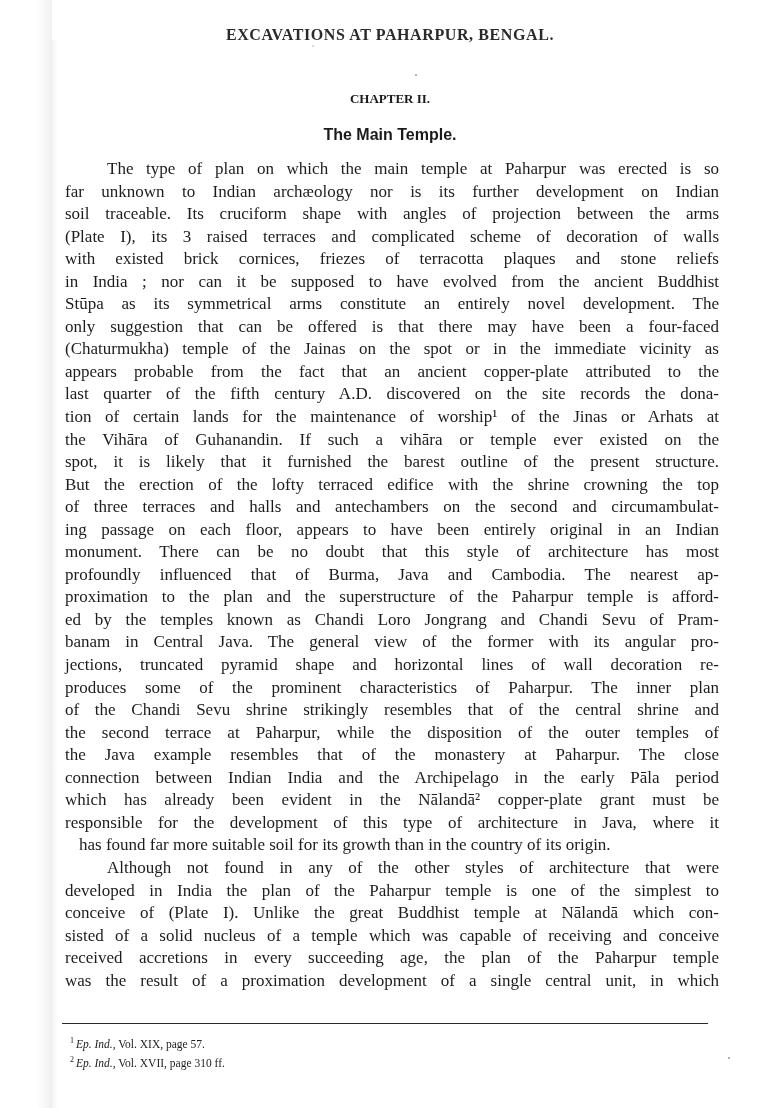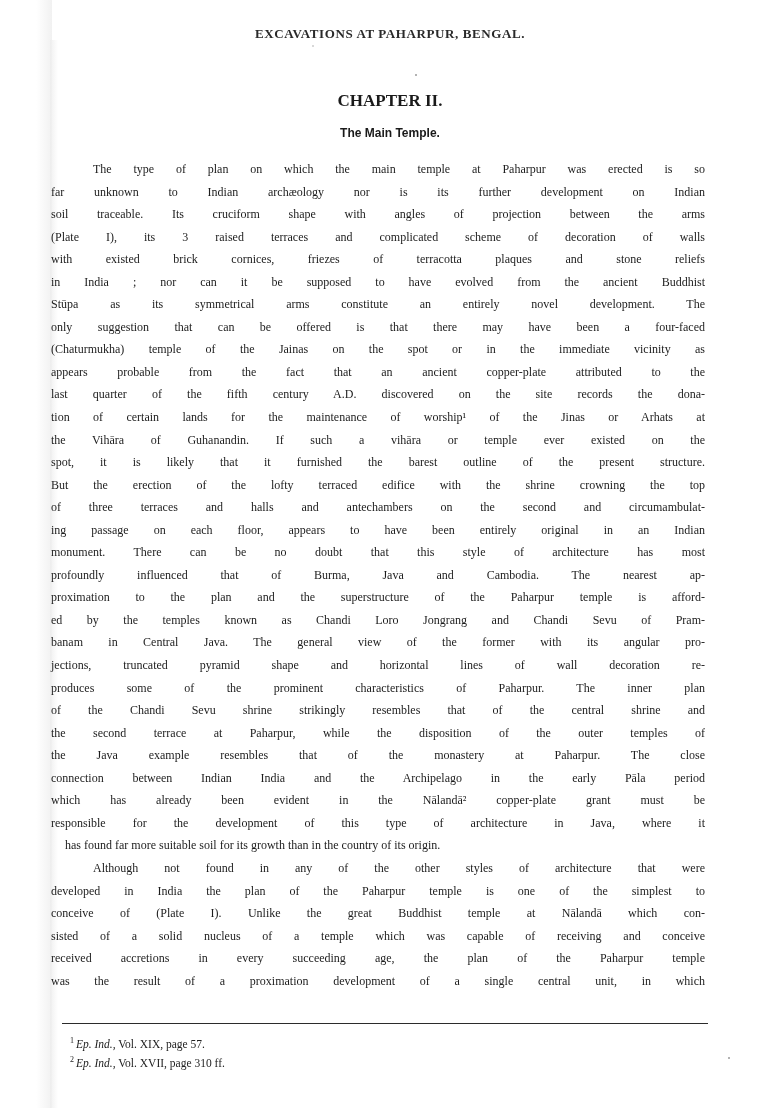--- a/index.html
+++ b/index.html
@@ -23,50 +23,50 @@
       left: 50px; top: 40px;
       width: 8px; height: 1068px;
       background: linear-gradient(to right, #ececec, #ffffff);
       opacity: 0.8;
     }
     .running-head {
       position: absolute;
       top: 26px;
       left: 0; width: 780px;
       text-align: center;
-      font-size: 13px;
+      font-size: 16px;
       letter-spacing: 0.6px;
       font-weight: bold;
       color: #2a2a2a;
     }
     .chapter-heading {
       position: absolute;
       top: 91px;
       left: 0; width: 780px;
       text-align: center;
-      font-size: 17px;
+      font-size: 13px;
       font-weight: bold;
       color: #1a1a1a;
     }
     .chapter-title {
       position: absolute;
       top: 126px;
       left: 0; width: 780px;
       text-align: center;
       font-family: "Liberation Sans", "DejaVu Sans", sans-serif;
-      font-size: 12px;
+      font-size: 16px;
       font-weight: bold;
       color: #1a1a1a;
     }
     .body-text {
       position: absolute;
       top: 158px;
-      left: 51px;
+      left: 65px;
       width: 654px;
-      font-size: 12px;
+      font-size: 17px;
       line-height: 22.55px;
     }
     .line {
       display: block;
       text-align: justify;
       text-align-last: justify;
       white-space: nowrap;
       height: 22.55px;
       overflow: visible;
     }

